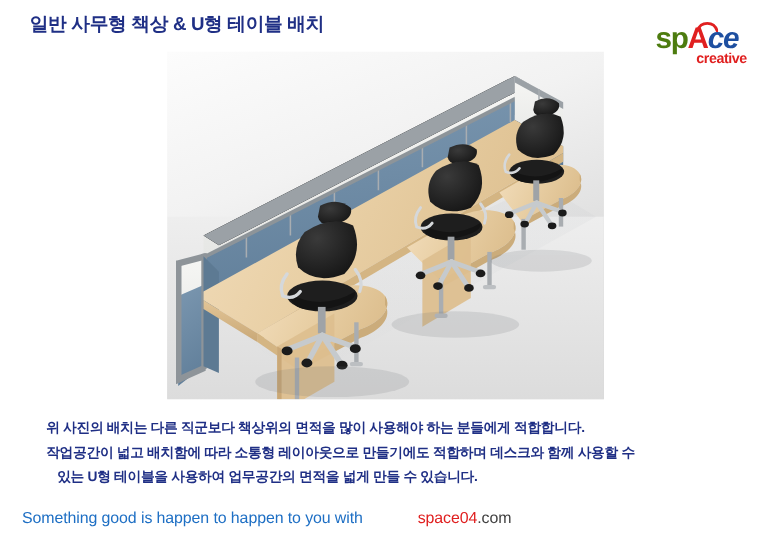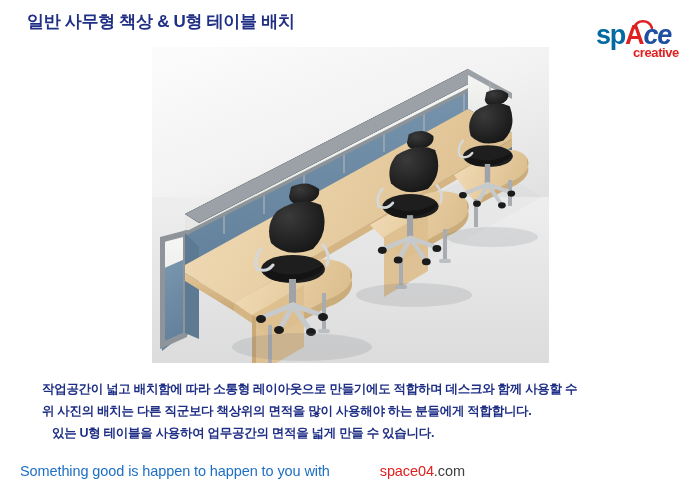--- a/index.html
+++ b/index.html
@@ -38,21 +38,21 @@
   .logo-wordmark {
     position: absolute;
     left: 0;
     top: 4px;
     font-size: 27px;
     font-weight: bold;
     letter-spacing: -1.2px;
     line-height: 1;
     white-space: nowrap;
   }
-  .logo-sp { color: #0369a1; }
+  .logo-sp { color: #4d7c0f; }
   .logo-a  { color: #e02020; position: relative; }
   .logo-ce { color: #1e4fa0; font-style: italic; }
   .logo-caret {
     position: absolute;
     left: 37px;
     top: 0px;
     width: 20px;
     height: 11px;
     overflow: hidden;
   }
@@ -326,20 +326,20 @@
 
     <g opacity="0.16" fill="#6a6f74">
       <ellipse cx="150" cy="300" rx="70" ry="14"></ellipse>
       <ellipse cx="262" cy="248" rx="58" ry="12"></ellipse>
       <ellipse cx="340" cy="190" rx="46" ry="10"></ellipse>
     </g>
   </svg>
 </div>
 
 <div class="body-copy">
+  <div class="line">위 사진의  배치는 다른 직군보다 책상위의 면적을 많이 사용해야 하는 분들에게 적합합니다.</div>
   <div class="line">작업공간이 넓고 배치함에 따라 소통형 레이아웃으로 만들기에도 적합하며 데스크와 함께 사용할 수</div>
-  <div class="line">위 사진의  배치는 다른 직군보다 책상위의 면적을 많이 사용해야 하는 분들에게 적합합니다.</div>
   <div class="line indented">있는  U형 테이블을 사용하여 업무공간의 면적을 넓게 만들 수 있습니다.</div>
 </div>
 
 <div class="tagline">
   <span>Something good is happen to happen to you with </span><span class="brand">space04</span><span class="tld">.com</span>
 </div>
 
 </body></html>

